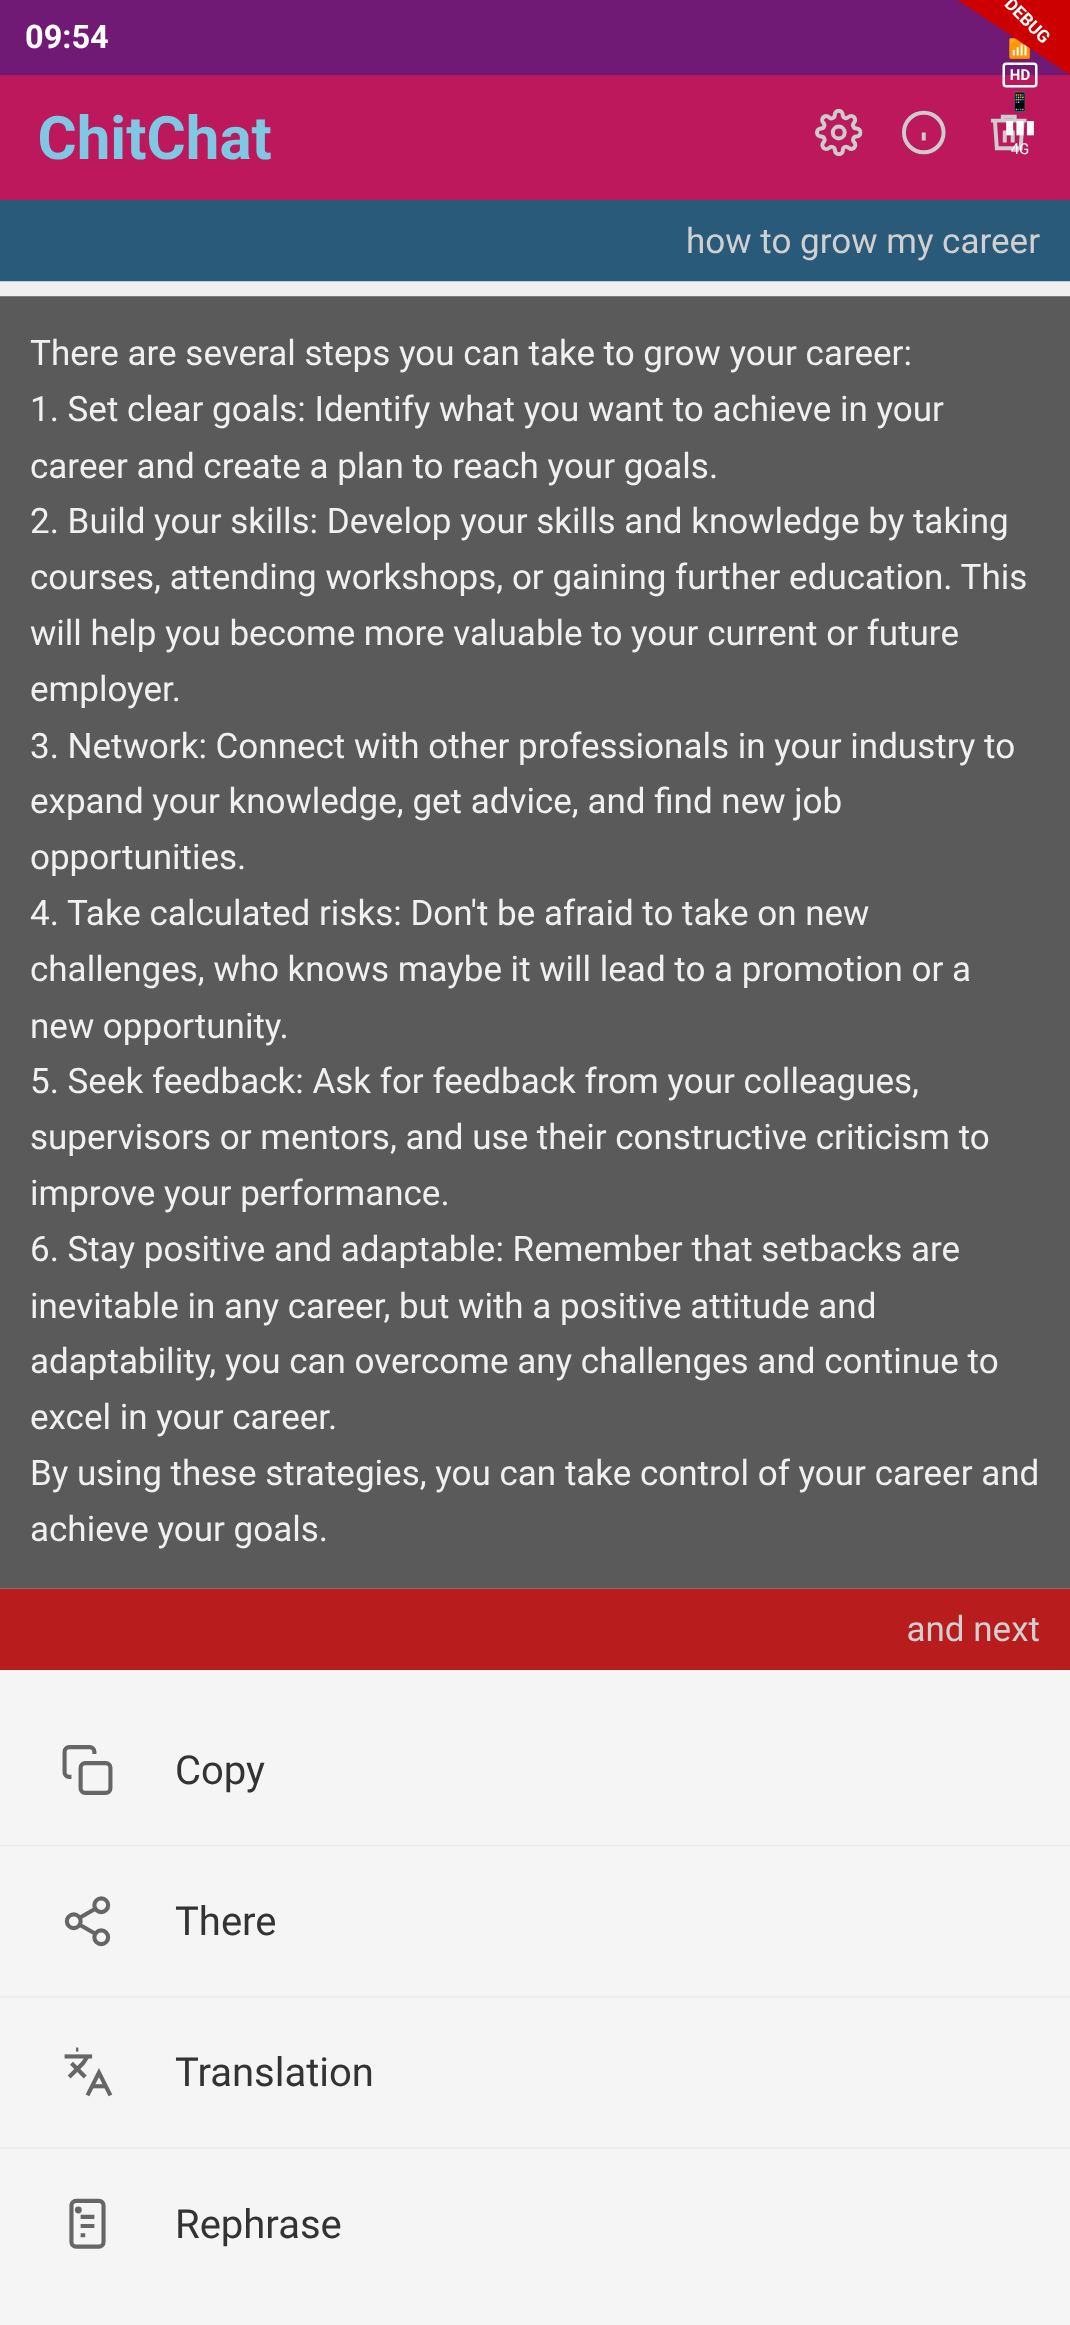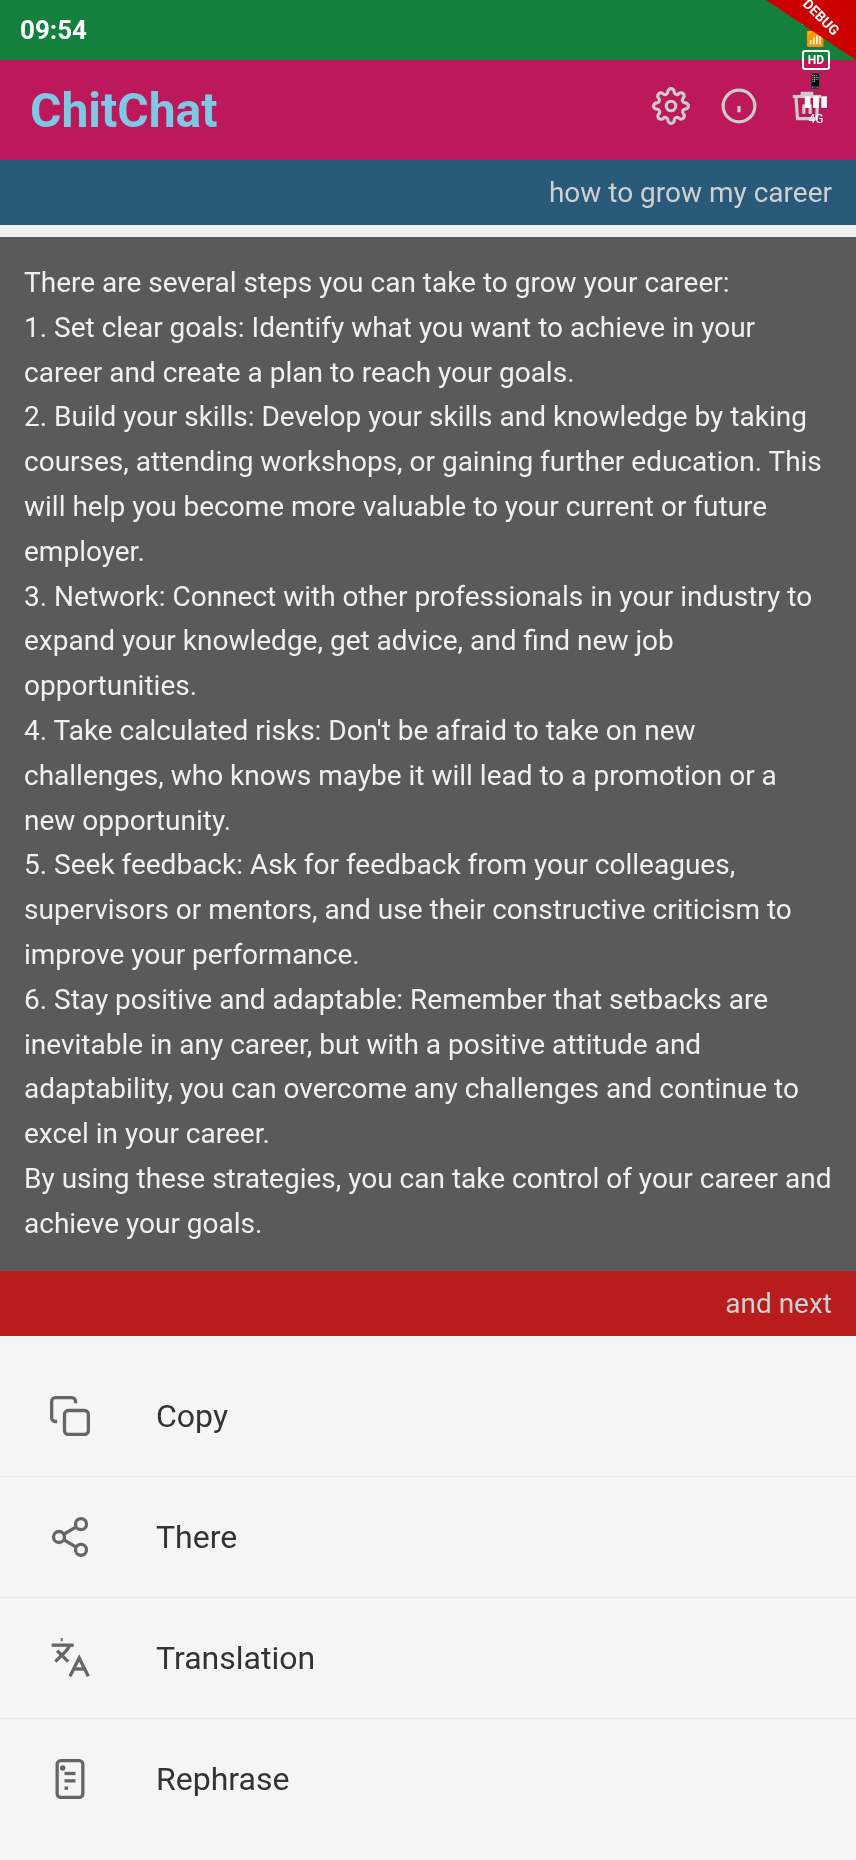--- a/index.html
+++ b/index.html
@@ -9,21 +9,21 @@
       min-height: 1860px;
       font-family: 'Roboto', Arial, sans-serif;
       background: #f0f0f0;
       overflow-x: hidden;
     }
 
     
     .status-bar {
       width: 100%;
       height: 60px;
-      background: #15803d;
+      background: #701a75;
       display: flex;
       align-items: center;
       justify-content: space-between;
       padding: 0 20px;
       position: relative;
     }
     .status-time {
       color: white;
       font-size: 26px;
       font-weight: bold;
@@ -143,21 +143,20 @@
     .action-menu {
       background: #f5f5f5;
       padding: 20px 0;
     }
     .action-item {
       display: flex;
       align-items: center;
       padding: 30px 40px;
       cursor: pointer;
       border-bottom: 1px solid #e8e8e8;
-      gap: 16px;
     }
     .action-item:last-of-type {
       border-bottom: none;
     }
     .action-icon {
       width: 60px;
       height: 60px;
       display: flex;
       align-items: center;
       justify-content: center;

